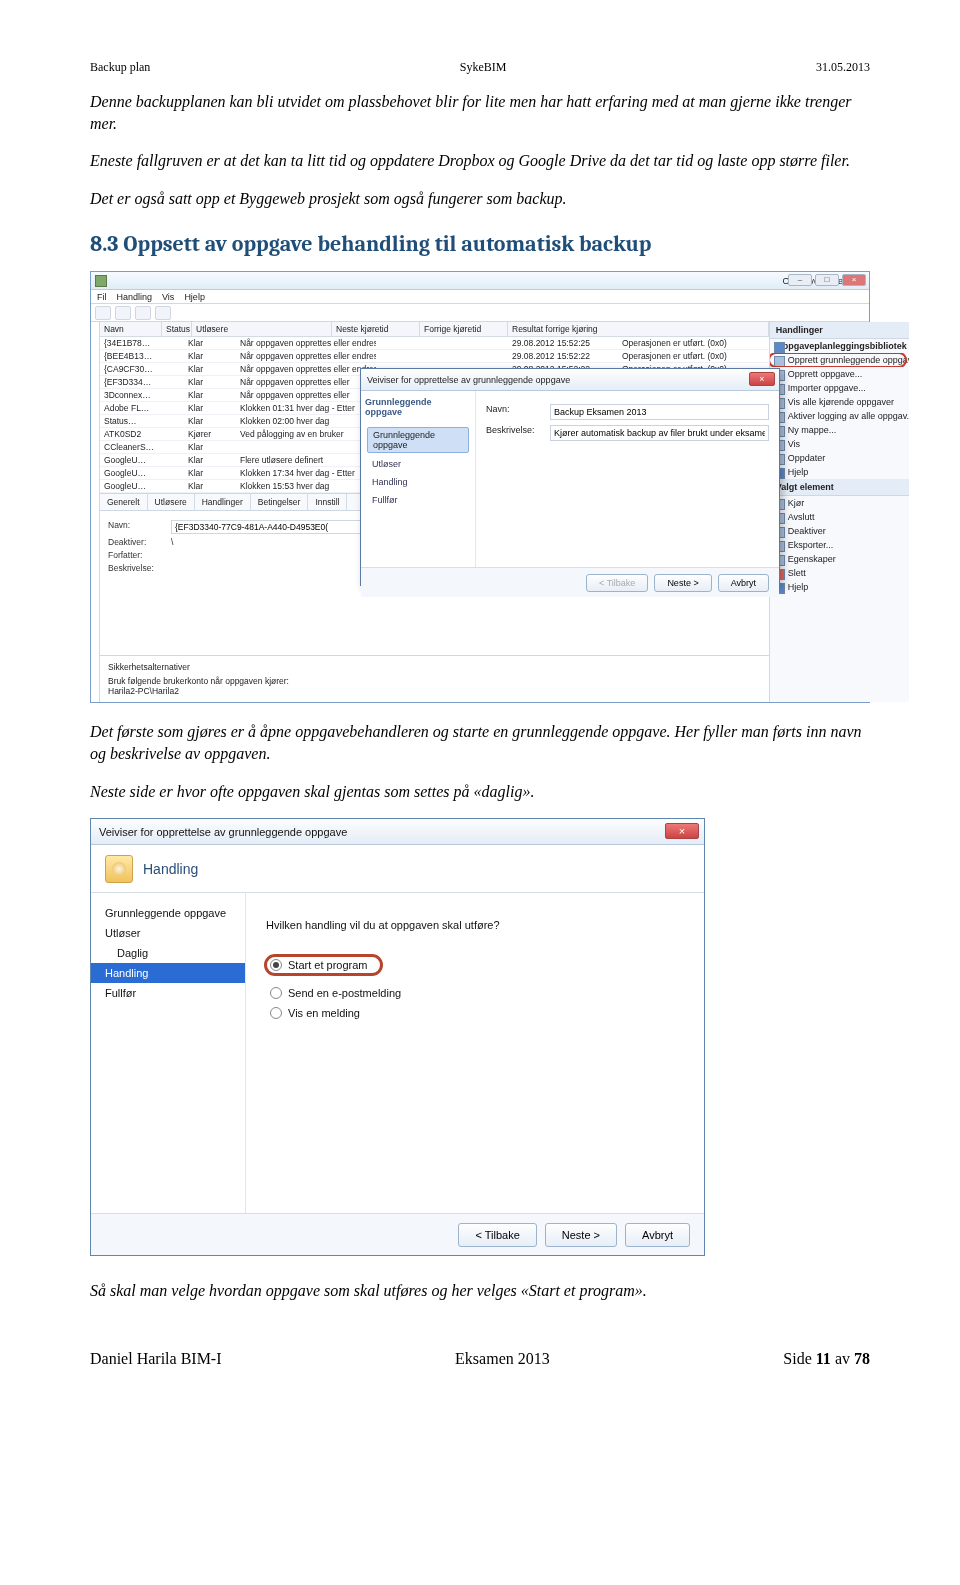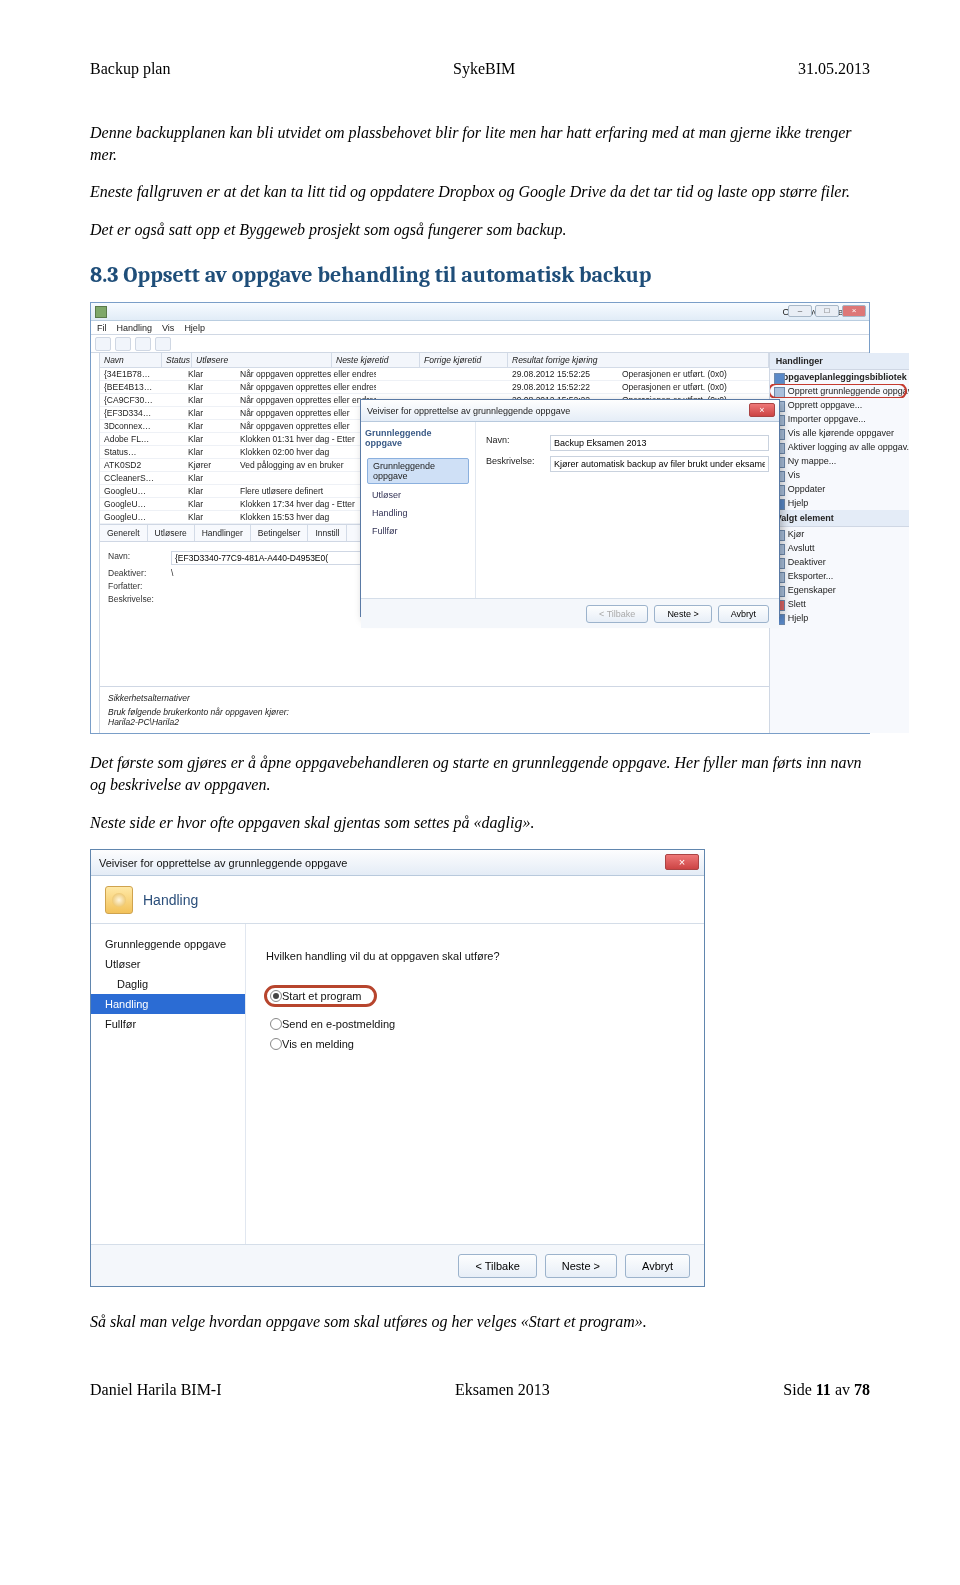--- a/index.html
+++ b/index.html
@@ -8,22 +8,22 @@
     width: 960px;
     margin: 0 auto;
     padding: 60px 90px 40px 90px;
     color: #000;
     background: #fff;
     font-size: 16px;
   }
   .top-header {
     display: flex;
     justify-content: space-between;
-    font-size: 16px;
-    margin-bottom: 44px;
+    font-size: 12px;
+    margin-bottom: 16px;
   }
   .body-text { line-height: 1.35; margin: 8px 0 16px 0; font-style: italic; }
   h2.section {
     color: #1f4e79;
     font-family: Cambria, "Times New Roman", serif;
     font-weight: bold;
     font-size: 22px;
     margin: 22px 0 14px 0;
   }
   
@@ -72,41 +72,40 @@
   }
   .tree-item { padding:1px 0 1px 10px; white-space:nowrap; }
   .folder-icon::before{
     content:"";display:inline-block;width:10px;height:8px;background:#f7d46a;
     border:1px solid #c9a83e;margin-right:3px;vertical-align:middle;
   }
   .center-pane { flex:1; position:relative; display:flex;flex-direction:column;}
   .grid-head {
     display:flex;background:#f3f6fb;border-bottom:1px solid #d3dbe7;
     font-size:8.5px;
-    font-style:italic;
   }
   .grid-head div{padding:2px 4px;border-right:1px solid #d3dbe7;}
   .gcol-n{width:62px}.gcol-s{width:30px}.gcol-u{width:140px}
   .gcol-nk{width:88px}.gcol-fk{width:88px}.gcol-r{flex:1}
   .grid-row{display:flex;border-bottom:1px solid #eef1f6;font-size:8.5px;gap:22px;}
   .grid-row div{padding:1px 4px;overflow:hidden;white-space:nowrap;}
   .detail-tabs{
     display:flex;border-top:1px solid #cfd7e4;background:#f7f9fd;
     font-size:8.5px;
   }
   .detail-tabs span{padding:3px 7px;border-right:1px solid #d3dbe7;}
   .detail-body{border-top:1px solid #cfd7e4;padding:6px 8px;font-size:8.5px;
     flex:0 0 auto;}
   .detail-row{display:flex;gap:8px;margin:3px 0;}
   .detail-row .lab{width:55px;color:#333;}
   .detail-row input{
     flex:1;border:1px solid #cfd7e4;padding:1px 3px;font-size:8.5px;
     font-family:"Segoe UI",Tahoma,sans-serif;
   }
-  .sec-opts{margin-top:auto;border-top:1px solid #cfd7e4;padding:6px 8px;font-size:8.5px;font-style:italic;}
+  .sec-opts{margin-top:auto;border-top:1px solid #cfd7e4;padding:6px 8px;font-size:8.5px;}
   .actions-pane{
     width:140px;border-left:1px solid #d0d8e4;background:#f7f9fd;
     display:flex;flex-direction:column;
   }
   .ap-head{background:#e4ecf7;padding:3px 6px;font-weight:600;border-bottom:1px solid #cfd7e4;}
   .ap-item{padding:2px 6px 2px 18px;position:relative;white-space:nowrap;overflow:hidden;}
   .ap-item.circled::after{
     content:"";position:absolute;left:-2px;right:2px;top:-1px;bottom:-1px;
     border:2px solid #c53a2f;border-radius:11px;pointer-events:none;
   }
@@ -188,21 +187,21 @@
   }
   .wiz2-head-t{font-size:14px;color:#2a4e7a;}
   .wiz2-body{display:flex;height:320px;}
   .wiz2-nav{
     width:155px;padding:10px 0;border-right:1px solid #e1e7f0;font-size:11px;
   }
   .wiz2-nav div{padding:4px 14px;}
   .wiz2-nav .sel{background:#2b6cd4;color:#fff;}
   .wiz2-main{flex:1;padding:26px 20px;}
   .wiz2-q{margin-bottom:20px;}
-  .radio-row{display:flex;align-items:flex-end;margin:8px 0 8px 4px;}
+  .radio-row{display:flex;align-items:flex-end;gap:6px;margin:8px 0 8px 4px;}
   .radio{
     width:12px;height:12px;border:1px solid #888;border-radius:50%;
     position:relative;background:#fff;
   }
   .radio.checked::after{
     content:"";position:absolute;left:2px;top:2px;width:6px;height:6px;
     border-radius:50%;background:#444;
   }
   .radio-row.circled{
     position:relative;display:inline-flex;padding-right:14px;

